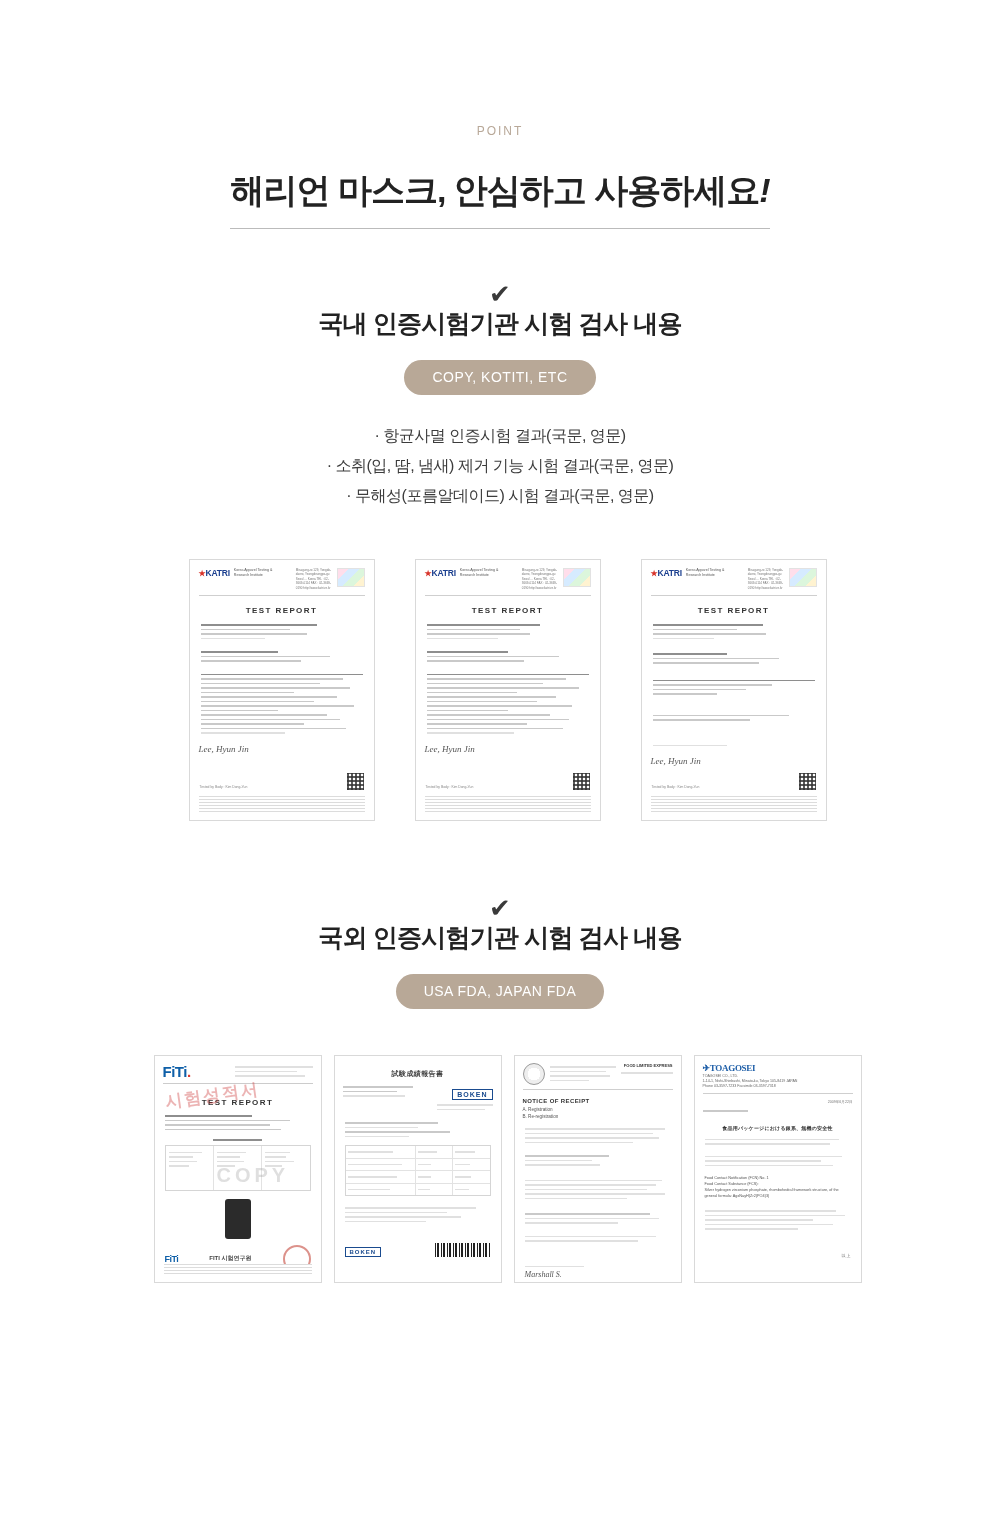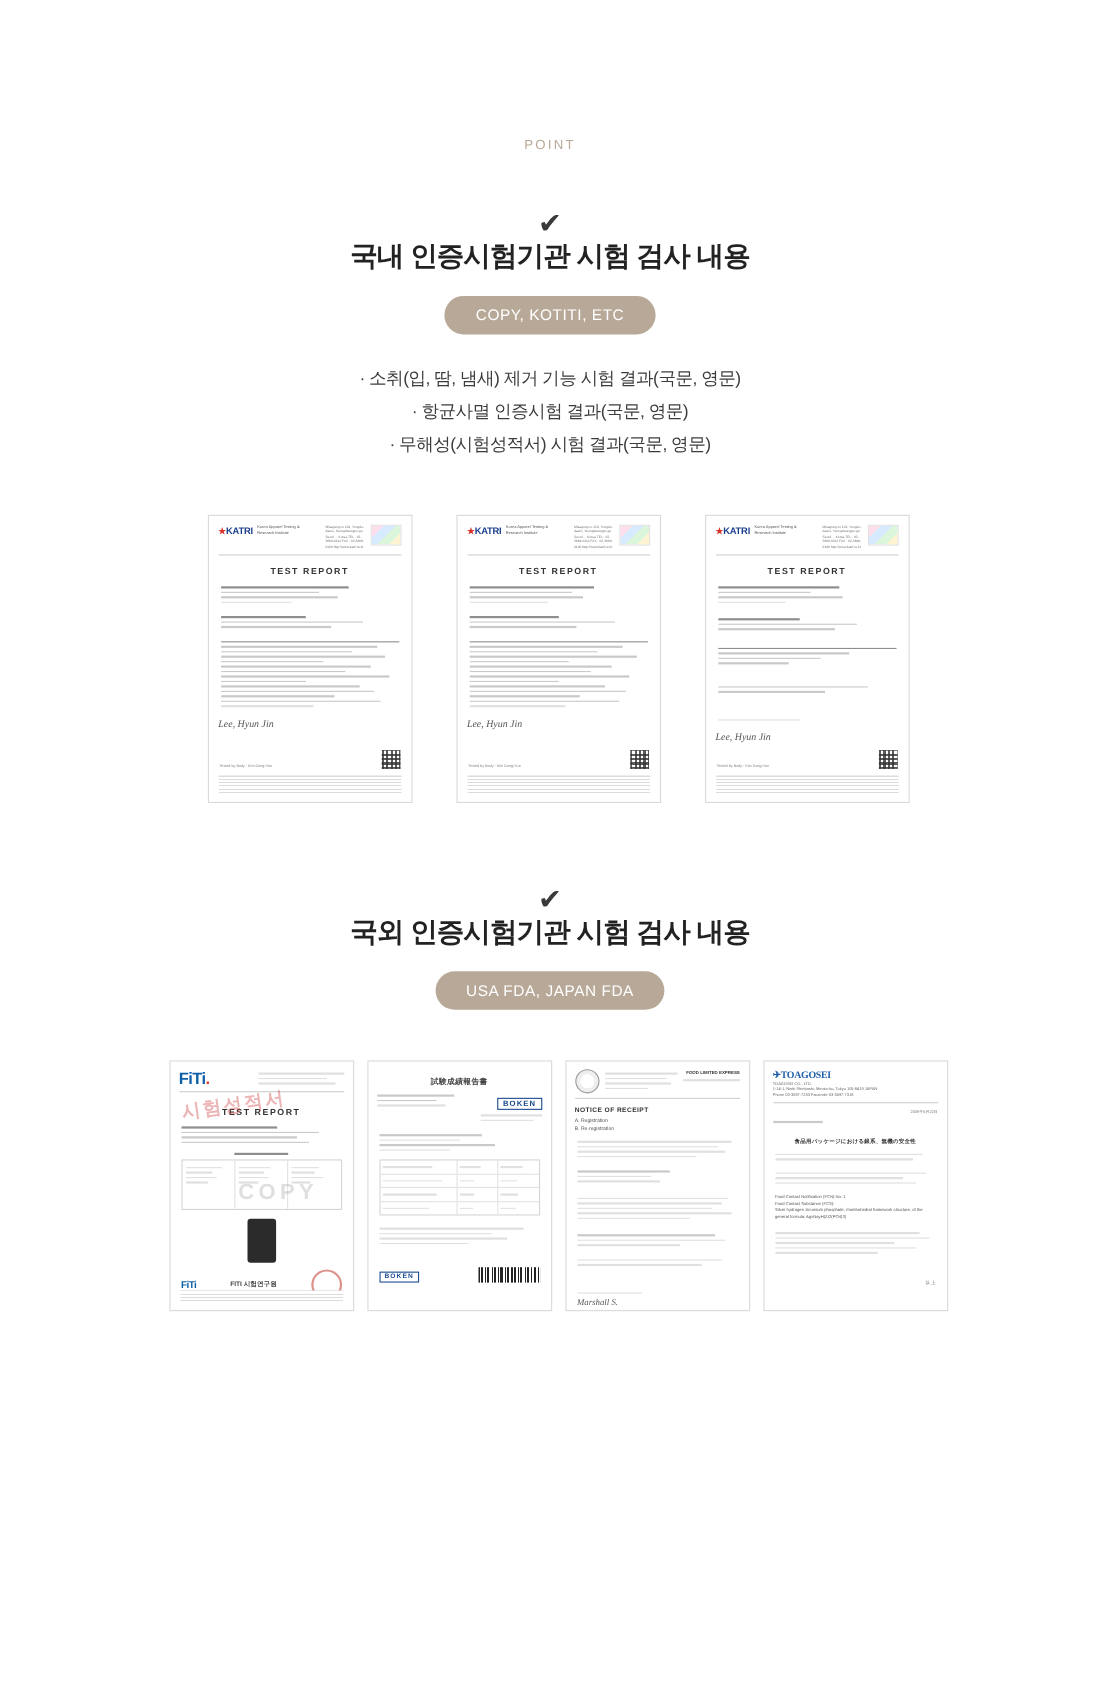--- a/index.html
+++ b/index.html
@@ -295,30 +295,35 @@
     background: radial-gradient(circle, #fff 45%, #eee 46%);
   }
 </style>
 </head>
 <body>
 
 <div class="page">
 
   <div class="point-label">POINT</div>
 
+  <div class="headline-wrap">
+    <div class="headline">
+      <span>해리언 마스크, 안심하고 사용하세요</span><span class="excl">!</span>
+    </div>
+  </div>
 
   <div class="arrow arrow-1">✔</div>
   <div class="section-title">국내 인증시험기관 시험 검사 내용</div>
   <div class="badge-wrap">
     <span class="badge">COPY, KOTITI, ETC</span>
   </div>
   <div class="bullets">
+    <div>· 항균사멸 인증시험 결과(국문, 영문)</div>
     <div>· 소취(입, 땀, 냄새) 제거 기능 시험 결과(국문, 영문)</div>
-    <div>· 항균사멸 인증시험 결과(국문, 영문)</div>
-    <div>· 무해성(시험성적서) 시험 결과(국문, 영문)</div>
+    <div>· 무해성(포름알데이드) 시험 결과(국문, 영문)</div>
   </div>
 
   <div class="cert-row cert-row-1">
 
     <div class="cert cert-a">
       <div class="katri-head">
         <div class="katri-logo"><span class="star">★</span><span>KATRI</span></div>
         <div class="katri-sub">
           <div>Korea Apparel Testing &amp;</div>
           <div>Research Institute</div>

